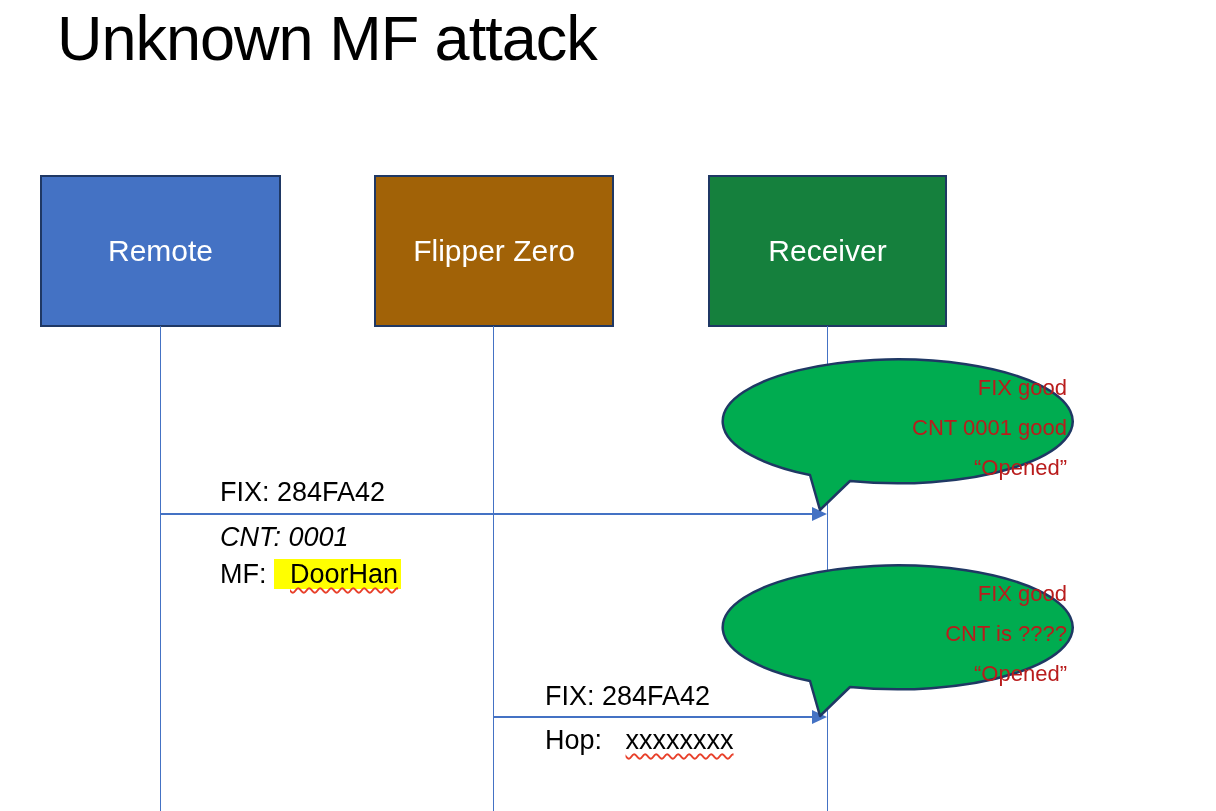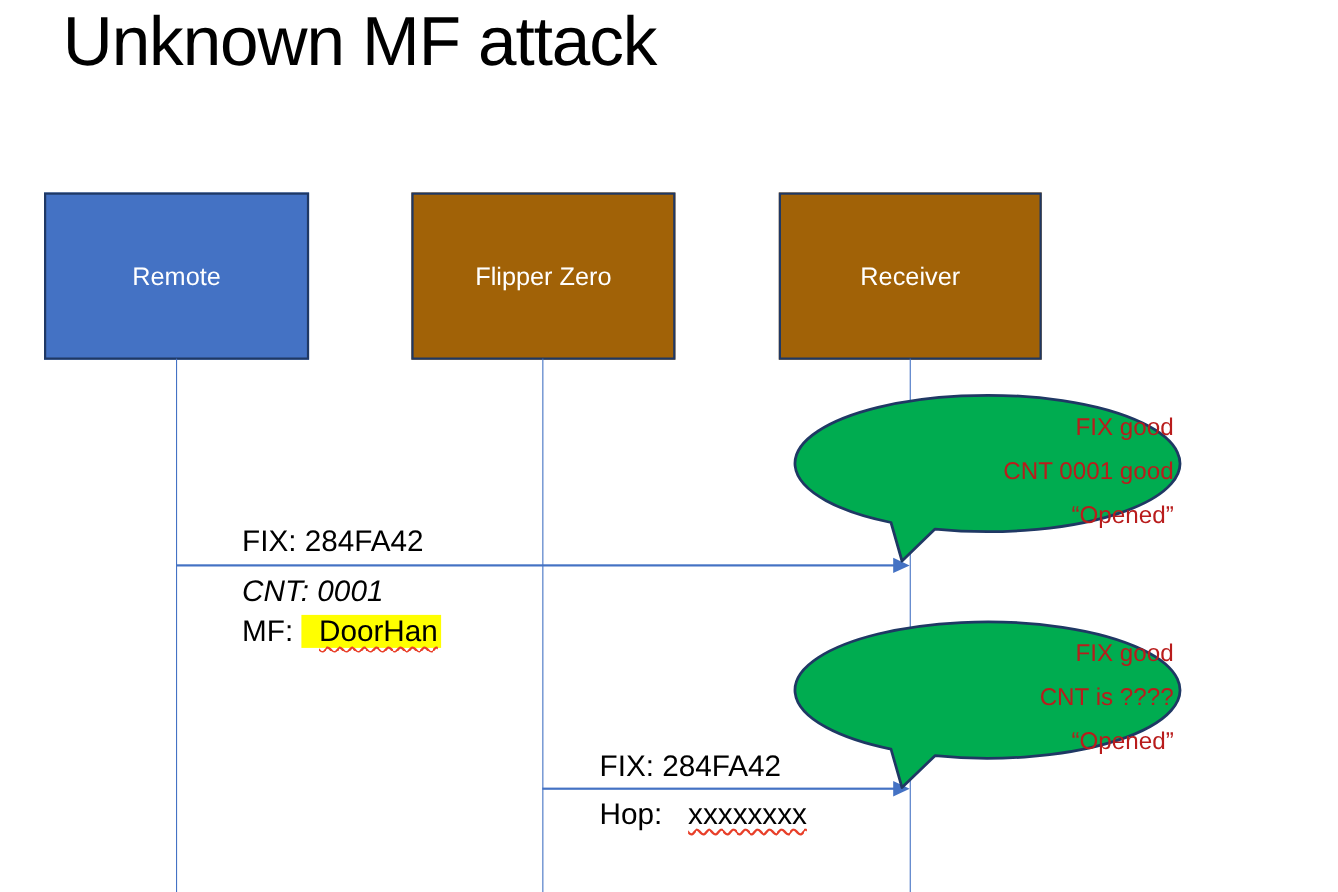--- a/index.html
+++ b/index.html
@@ -8,25 +8,25 @@
     overflow:hidden;font-family:"Liberation Sans",sans-serif;
   }
   .title{
     position:absolute;left:57px;top:2px;margin:0;
     font-size:63px;font-weight:300;letter-spacing:-1px;color:#000;
     font-family:"Liberation Sans",sans-serif;white-space:nowrap;
   }
   .actor{
     position:absolute;top:175px;height:148px;
     border:2px solid #1F3864;display:flex;align-items:center;justify-content:center;
-    color:#ffffff;font-size:23px;
+    color:#ffffff;font-size:30px;
   }
   .actor-remote{left:40px;width:237px;background:#4472C4;}
   .actor-flipper{left:374px;width:236px;background:#a16207;}
-  .actor-receiver{left:708px;width:235px;background:#a16207;}
+  .actor-receiver{left:708px;width:235px;background:#15803d;}
   .lifeline{
     position:absolute;top:326px;width:1.6px;height:485px;background:#4472C4;
   }
   .ll-remote{left:159.5px;}
   .ll-flipper{left:492.5px;}
   .ll-receiver{left:826.5px;}
   .msg-line{position:absolute;height:1.6px;background:#4472C4;}
   .msg1-line{left:160px;top:513px;width:653px;}
   .msg2-line{left:493px;top:716px;width:320px;}
   .arrowhead{

